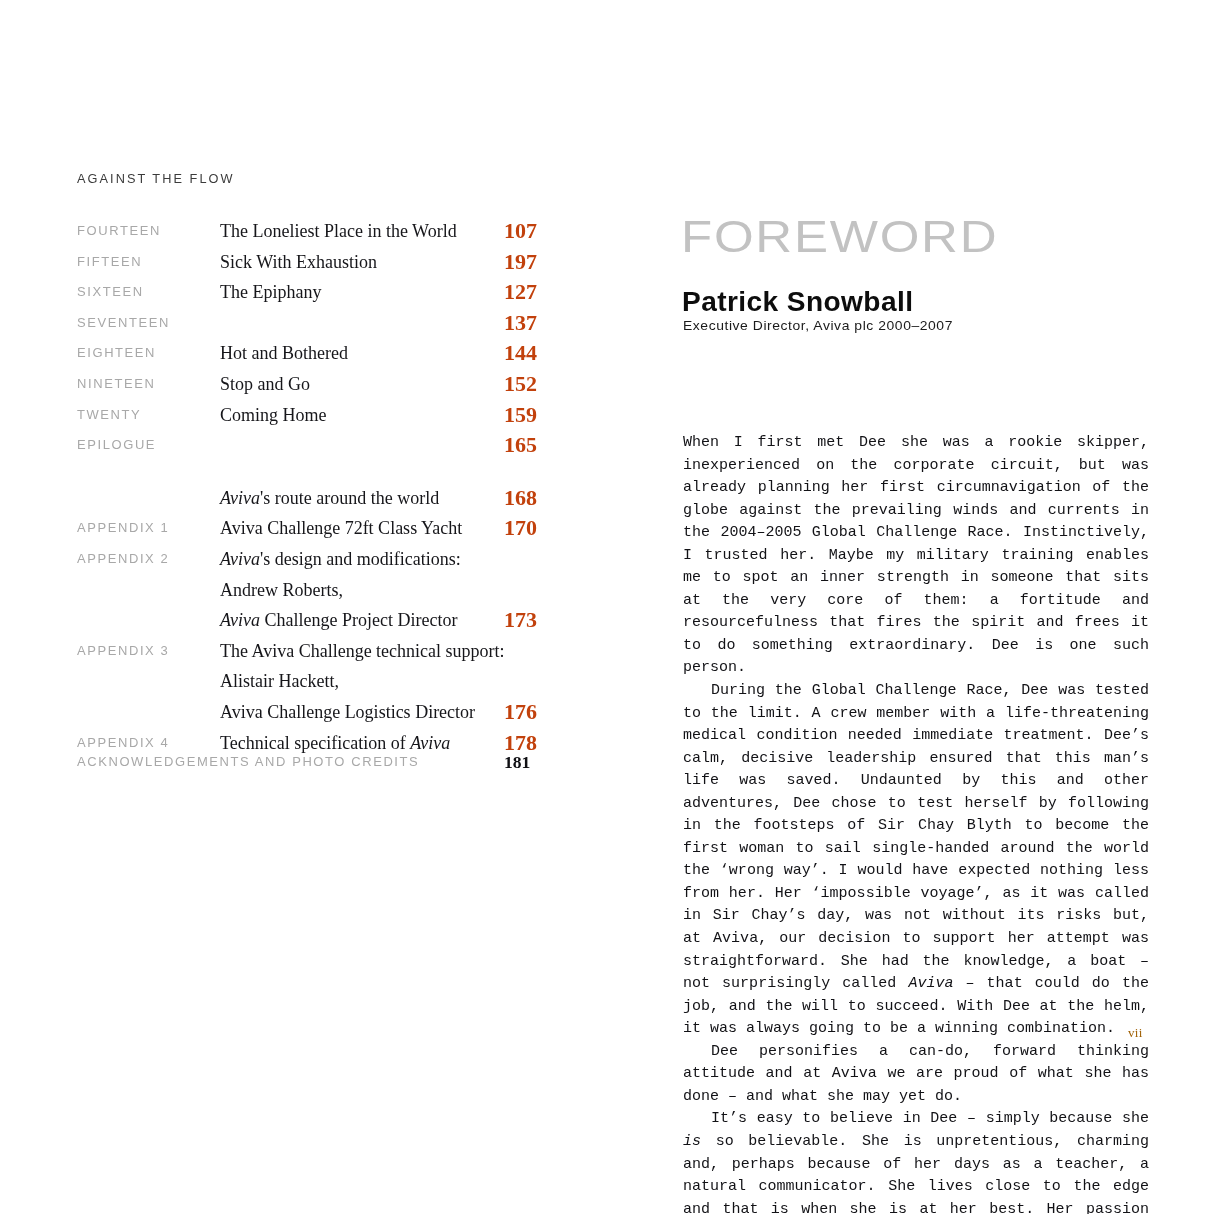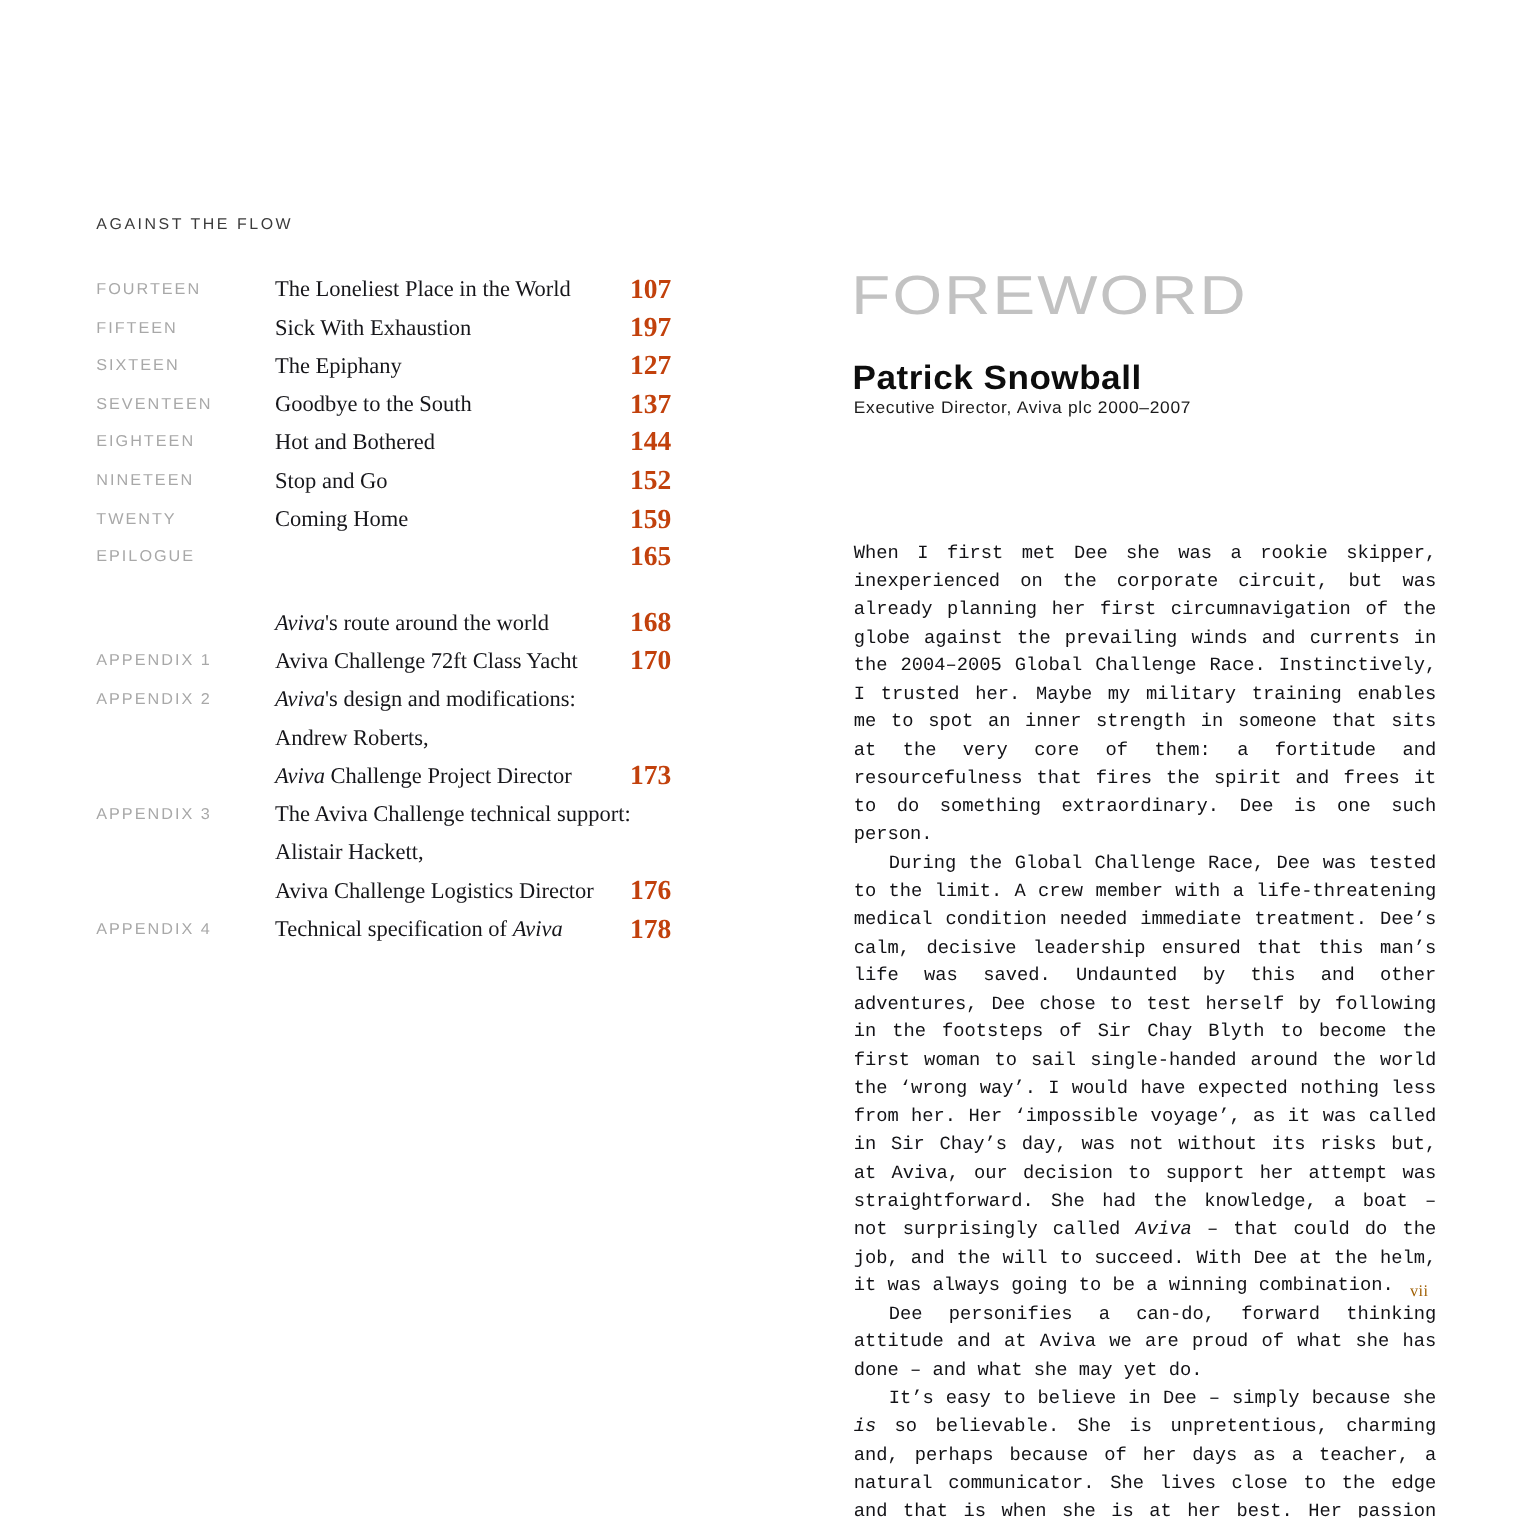--- a/index.html
+++ b/index.html
@@ -227,23 +227,20 @@
         </div>
         <div class="toc-row" style="min-height: 30.6px;">
           <div class="toc-num">SIXTEEN</div>
           <div class="toc-title">
             <span class="l">The Epiphany</span>
           </div>
           <div class="toc-page">127</div>
         </div>
         <div class="toc-row" style="min-height: 30.6px;">
           <div class="toc-num">SEVENTEEN</div>
-          <div class="toc-title">
-            <span class="l">Goodbye to the South</span>
-          </div>
           <div class="toc-page">137</div>
         </div>
         <div class="toc-row" style="min-height: 30.6px;">
           <div class="toc-num">EIGHTEEN</div>
           <div class="toc-title">
             <span class="l">Hot and Bothered</span>
           </div>
           <div class="toc-page">144</div>
         </div>
         <div class="toc-row" style="min-height: 30.6px;">
@@ -301,20 +298,24 @@
         </div>
         <div class="toc-row" style="min-height: 30.6px;">
           <div class="toc-num">APPENDIX 4</div>
           <div class="toc-title">
             <span class="l">Technical specification of <i>Aviva</i></span>
           </div>
           <div class="toc-page">178</div>
         </div>
       </div>
 
+    <div class="toc-back">
+      <div class="toc-back-label">ACKNOWLEDGEMENTS AND PHOTO CREDITS</div>
+      <div class="toc-back-page">181</div>
+    </div>
 
   </div>
 
   <div class="page-right">
 
     <div class="fw-title">FOREWORD</div>
 
     <div class="fw-author">Patrick Snowball</div>
 
     <div class="fw-role">Executive Director, Aviva plc 2000–2007</div>

